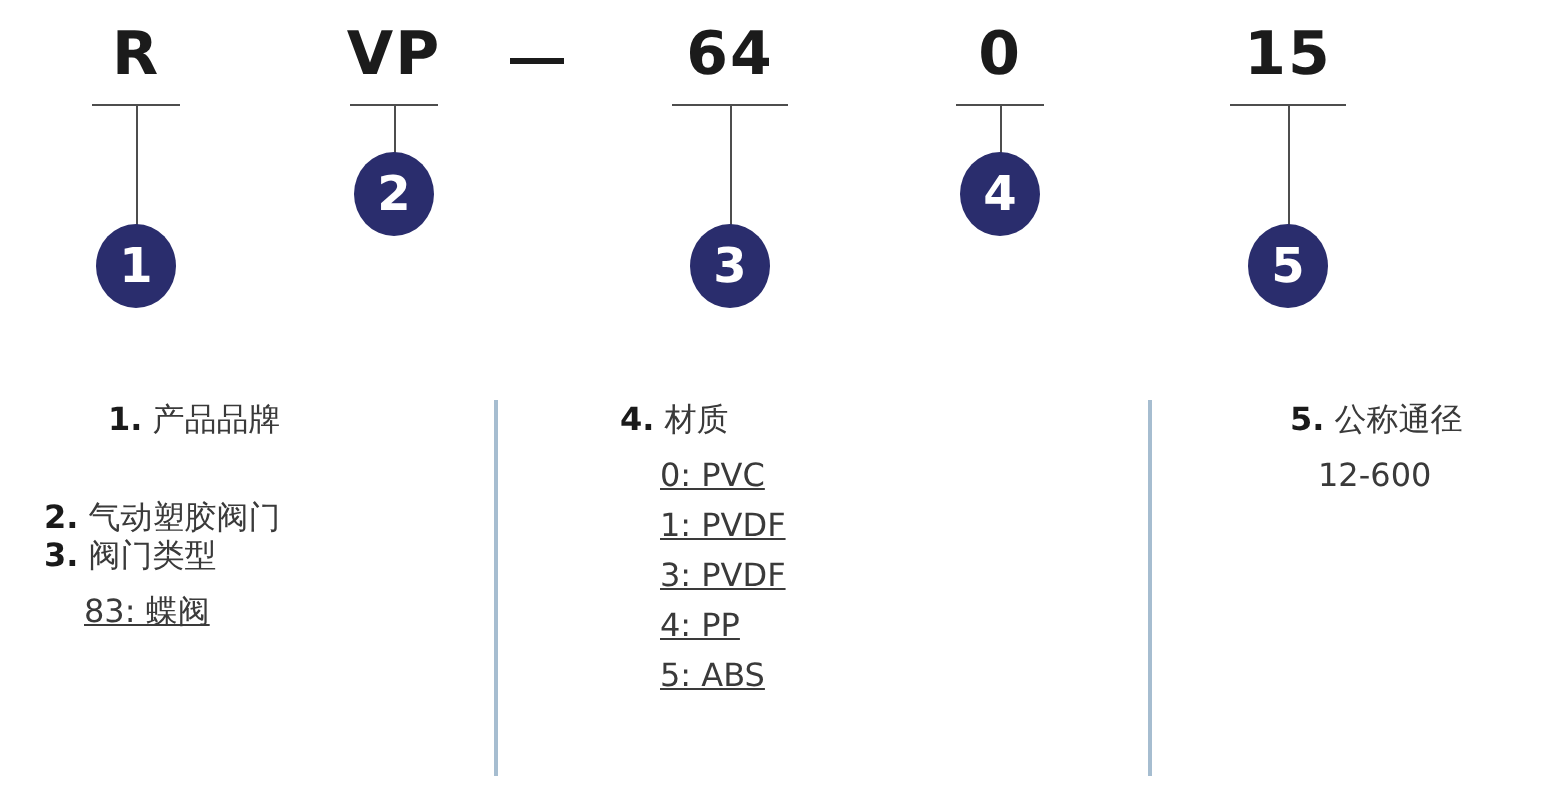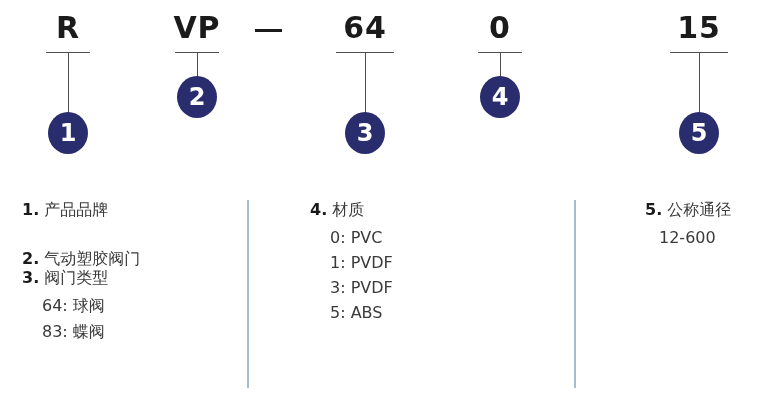--- a/index.html
+++ b/index.html
@@ -90,23 +90,23 @@
   }
   .legend-item { margin: 0; }
   .legend-head { white-space: nowrap; line-height: 19px; }
   .ln { font-weight: bold; color: #1a1a1a; }
   .lt { margin-left: 5px; }
   .legend-subs { margin-top: 6px; }
   .sub {
     white-space: nowrap;
     line-height: 26px;
   }
-  .col1 .legend-item-gap-a { margin-bottom: 30px; }
+  .col1 .legend-item-gap-a { margin-bottom: 30px; text-align: right; }
   .col1 .legend-item-gap-b { }
-  .col1 .legend-subs, .col2 .legend-subs { padding-left: 20px; }
+  .col1 .legend-subs, .col2 .legend-subs { padding-left: 20px; text-decoration: underline; }
   .col2 .sub { line-height: 25px; }
   .col3 .legend-subs { padding-left: 14px; }
   .col3 .sub { line-height: 25px; }
 </style>
 </head>
 <body>
 
 <div class="canvas">
 
   <div class="part" style="left:28px">
@@ -132,21 +132,21 @@
     <div class="marker long">3</div>
   </div>
 
   <div class="part" style="left:460px">
     <div class="part-label">0</div>
     <div class="tick" style="width:44px"></div>
     <div class="stem short"></div>
     <div class="marker short">4</div>
   </div>
 
-  <div class="part" style="left:659px">
+  <div class="part" style="left:604px">
     <div class="part-label">15</div>
     <div class="tick" style="width:58px"></div>
     <div class="stem long"></div>
     <div class="marker long">5</div>
   </div>
 
   <div class="legend-col col1" style="left:22px">
     <div class="legend-item legend-item-gap-a">
       <div class="legend-head">
         <span class="ln">1.</span><span class="lt">产品品牌</span>
@@ -155,37 +155,37 @@
     <div class="legend-item legend-item-gap-b">
       <div class="legend-head">
         <span class="ln">2.</span><span class="lt">气动塑胶阀门</span>
       </div>
     </div>
     <div class="legend-item">
       <div class="legend-head">
         <span class="ln">3.</span><span class="lt">阀门类型</span>
       </div>
       <div class="legend-subs">
-        <div class="sub">64: 球阀</div>
         <div class="sub">83: 蝶阀</div>
       </div>
     </div>
   </div>
 
   <div class="divider" style="left:247px; top:200px; height:188px"></div>
 
   <div class="legend-col col2" style="left:310px">
     <div class="legend-item">
       <div class="legend-head">
         <span class="ln">4.</span><span class="lt">材质</span>
       </div>
       <div class="legend-subs">
         <div class="sub">0: PVC</div>
         <div class="sub">1: PVDF</div>
         <div class="sub">3: PVDF</div>
+        <div class="sub">4: PP</div>
         <div class="sub">5: ABS</div>
       </div>
     </div>
   </div>
 
   <div class="divider" style="left:574px; top:200px; height:188px"></div>
 
   <div class="legend-col col3" style="left:645px">
     <div class="legend-item">
       <div class="legend-head">

